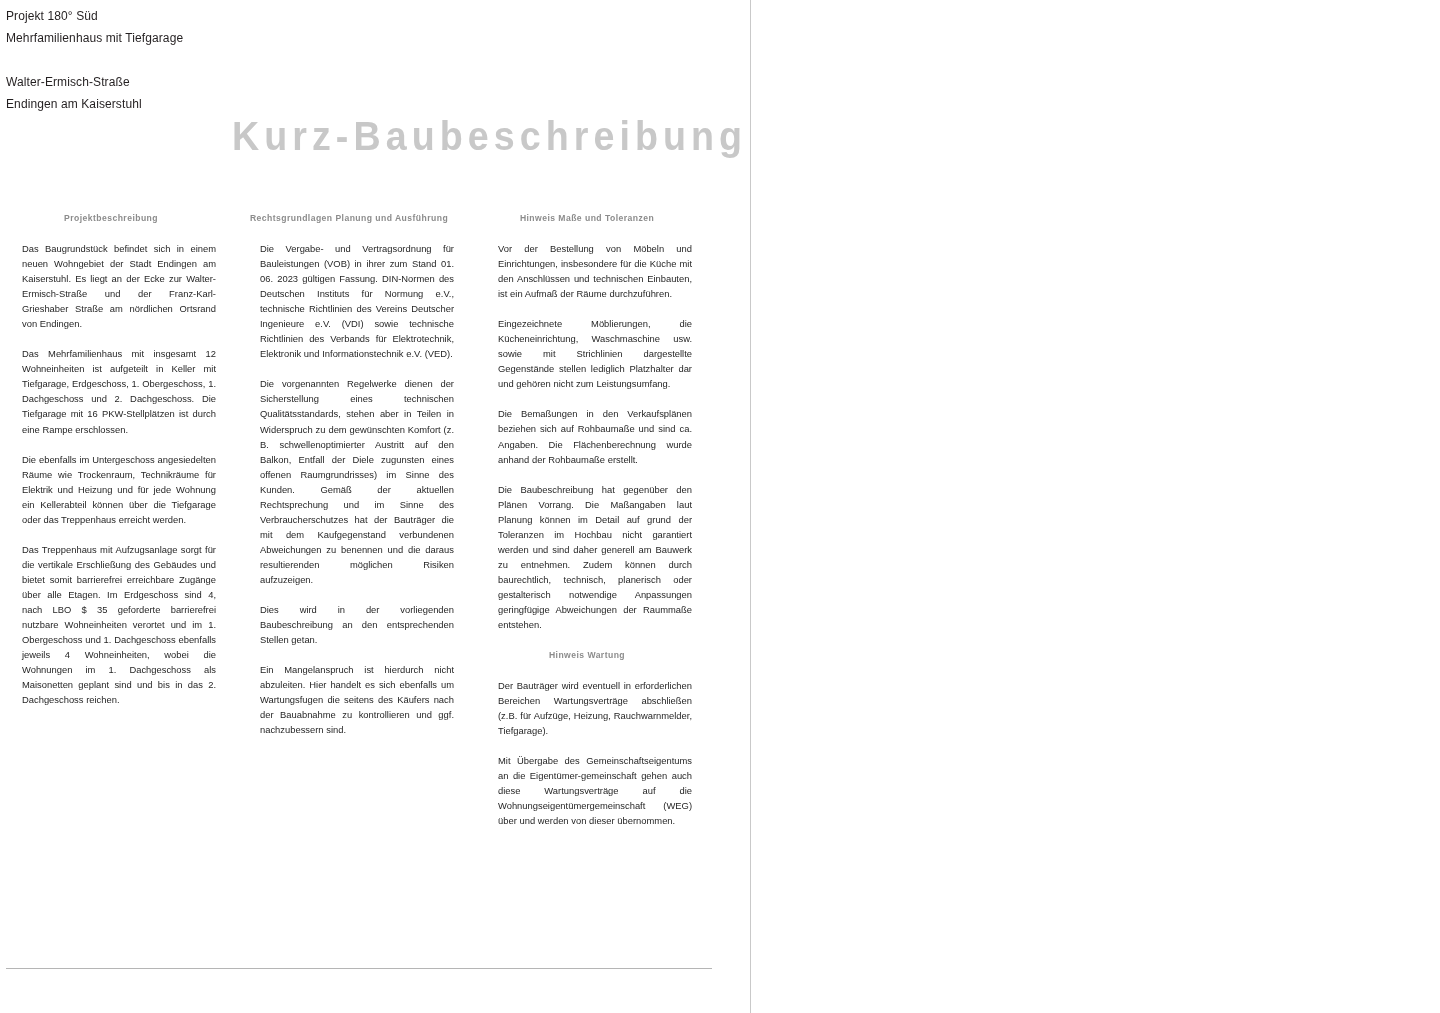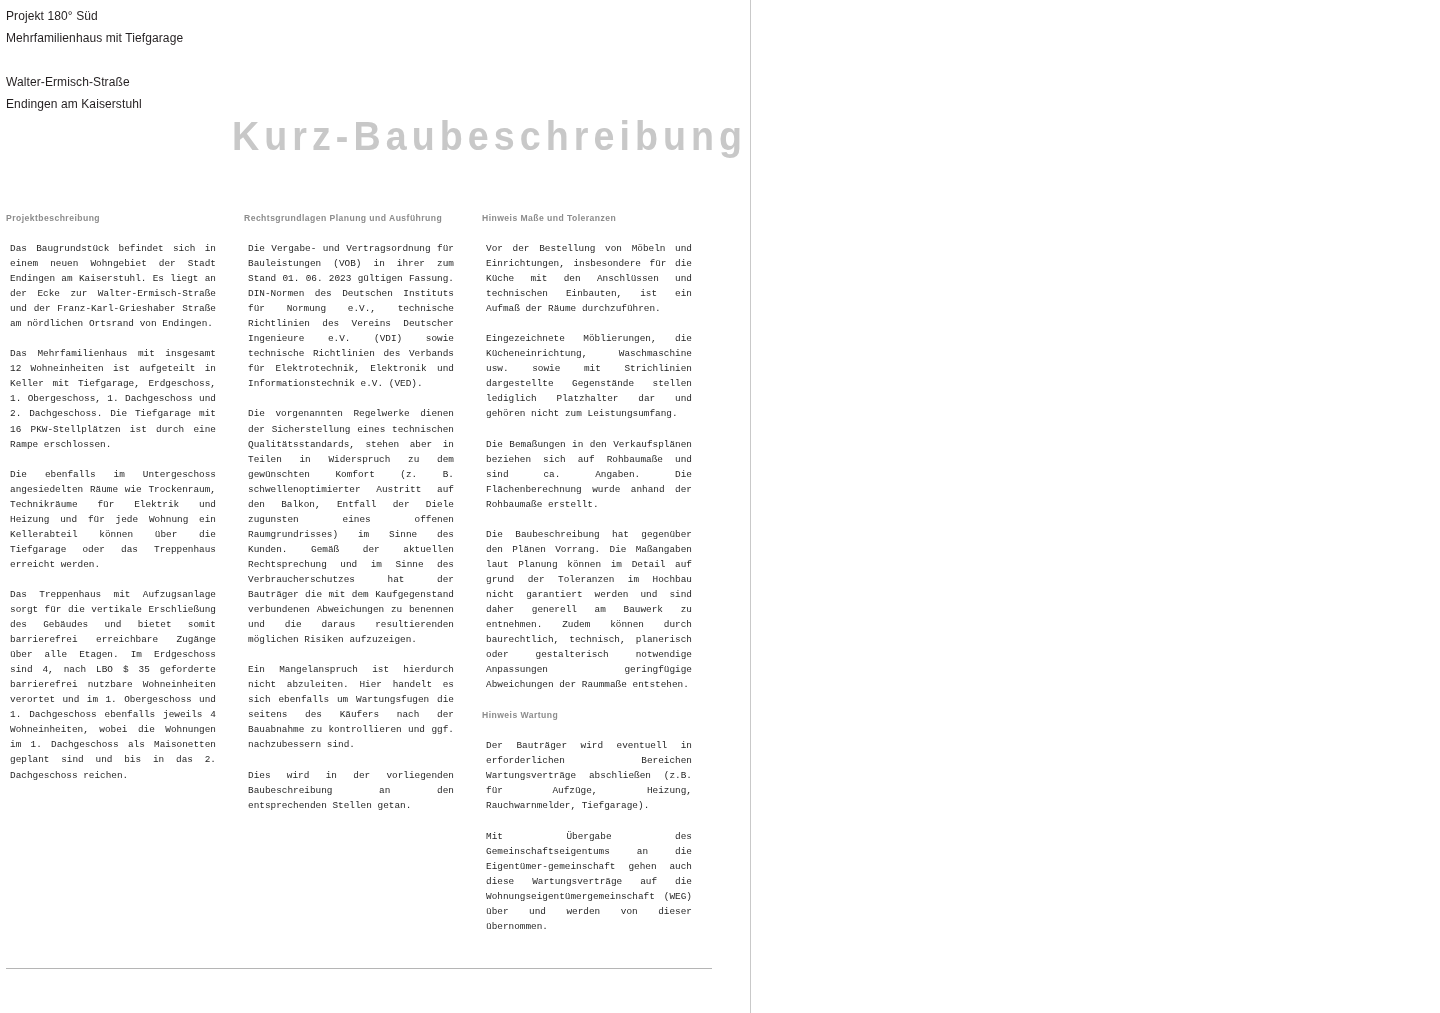--- a/index.html
+++ b/index.html
@@ -91,33 +91,33 @@
     width: 210px;
     flex: 0 0 210px;
   }
   .col-heading {
     font-size: 8.6px;
     font-weight: bold;
     color: #8c8c8c;
     letter-spacing: 0.45px;
     line-height: 12px;
     margin: 0 0 17px 0;
+    text-align: center;
   }
   .col-heading.spaced-above {
     margin-top: 17px;
   }
   .para {
     font-size: 9.4px;
     line-height: 15.05px;
     color: #262626;
     text-align: justify;
-    margin: 0 0 15px 4px;
+    margin: 0 0 15px 16px;
     hyphens: none;
     word-spacing: 0.1px;
-    font-family: Liberation Mono, monospace;
   }
   .para:last-child { margin-bottom: 0; }
 
   
   .footer {
     position: absolute;
     bottom: 0;
     height: 45px;
   }
   .footer-left  { left: 6px;   width: 706px; }
@@ -166,22 +166,22 @@
         <p class="para">Das Baugrundstück befindet sich in einem neuen Wohngebiet der Stadt Endingen am Kaiserstuhl. Es liegt an der Ecke zur Walter-Ermisch-Straße und der Franz-Karl-Grieshaber Straße am nördlichen Ortsrand von Endingen.</p>
         <p class="para">Das Mehrfamilienhaus mit insgesamt 12 Wohneinheiten ist aufgeteilt in Keller mit Tiefgarage, Erdgeschoss, 1. Obergeschoss, 1. Dachgeschoss und 2. Dachgeschoss. Die Tiefgarage mit 16 PKW-Stellplätzen ist durch eine Rampe erschlossen.</p>
         <p class="para">Die ebenfalls im Untergeschoss angesiedelten Räume wie Trockenraum, Technikräume für Elektrik und Heizung und für jede  Wohnung ein Kellerabteil können über die Tiefgarage oder das Treppenhaus erreicht werden.</p>
         <p class="para">Das Treppenhaus mit Aufzugsanlage sorgt für die vertikale Erschließung des Gebäudes und bietet somit barrierefrei  erreichbare Zugänge über alle Etagen. Im Erdgeschoss sind 4, nach LBO $ 35 geforderte barrierefrei nutzbare Wohneinheiten verortet und im 1. Obergeschoss und 1. Dachgeschoss ebenfalls jeweils 4 Wohneinheiten, wobei die Wohnungen im 1. Dachgeschoss als Maisonetten geplant sind und bis in das 2. Dachgeschoss reichen.</p>
       </div>
 
       <div class="col">
         <div class="col-heading">Rechtsgrundlagen Planung und Ausführung</div>
         <p class="para">Die Vergabe- und Vertragsordnung für Bauleistungen (VOB) in ihrer zum Stand 01. 06. 2023 gültigen Fassung. DIN-Normen des Deutschen Instituts für Normung e.V., technische Richtlinien des Vereins Deutscher Ingenieure e.V. (VDI) sowie technische Richtlinien des Verbands für Elektrotechnik, Elektronik und Informationstechnik e.V. (VED).</p>
         <p class="para">Die vorgenannten Regelwerke dienen der Sicherstellung eines technischen Qualitätsstandards, stehen aber in Teilen in Widerspruch zu dem gewünschten Komfort (z. B. schwellenoptimierter Austritt auf den Balkon, Entfall der Diele zugunsten eines offenen Raumgrundrisses) im Sinne des Kunden. Gemäß der aktuellen Rechtsprechung und im Sinne des Verbraucherschutzes hat der Bauträger die mit dem Kaufgegenstand verbundenen Abweichungen zu benennen und die daraus resultierenden möglichen Risiken aufzuzeigen.</p>
+        <p class="para">Dies wird in der vorliegenden Baubeschreibung an den entsprechenden Stellen getan.</p>
         <p class="para">Ein Mangelanspruch ist hierdurch nicht abzuleiten. Hier handelt es sich ebenfalls um Wartungsfugen die seitens des Käufers nach der Bauabnahme zu kontrollieren und ggf. nachzubessern sind.</p>
-        <p class="para">Dies wird in der vorliegenden Baubeschreibung an den entsprechenden Stellen getan.</p>
       </div>
 
       <div class="col">
         <div class="col-heading">Hinweis Maße und Toleranzen</div>
         <p class="para">Vor der Bestellung von Möbeln und Einrichtungen, insbesondere für die Küche mit den Anschlüssen und technischen Einbauten, ist ein Aufmaß der Räume durchzuführen.</p>
         <p class="para">Eingezeichnete Möblierungen, die Kücheneinrichtung, Waschmaschine usw. sowie mit Strichlinien dargestellte Gegenstände stellen lediglich Platzhalter dar und gehören  nicht zum Leistungsumfang.</p>
         <p class="para">Die Bemaßungen in den Verkaufsplänen beziehen sich auf Rohbaumaße und sind ca. Angaben. Die Flächenberechnung wurde anhand der Rohbaumaße erstellt.</p>
         <p class="para">Die Baubeschreibung hat gegenüber den Plänen Vorrang. Die Maßangaben laut Planung können im Detail auf grund der Toleranzen im Hochbau nicht garantiert werden und sind daher generell am Bauwerk zu entnehmen. Zudem können durch baurechtlich, technisch, planerisch oder gestalterisch notwendige Anpassungen geringfügige Abweichungen der Raummaße entstehen.</p>
         <div class="col-heading spaced-above">Hinweis Wartung</div>
         <p class="para">Der Bauträger wird eventuell in erforderlichen Bereichen Wartungsverträge abschließen (z.B. für Aufzüge, Heizung, Rauchwarnmelder, Tiefgarage).</p>

